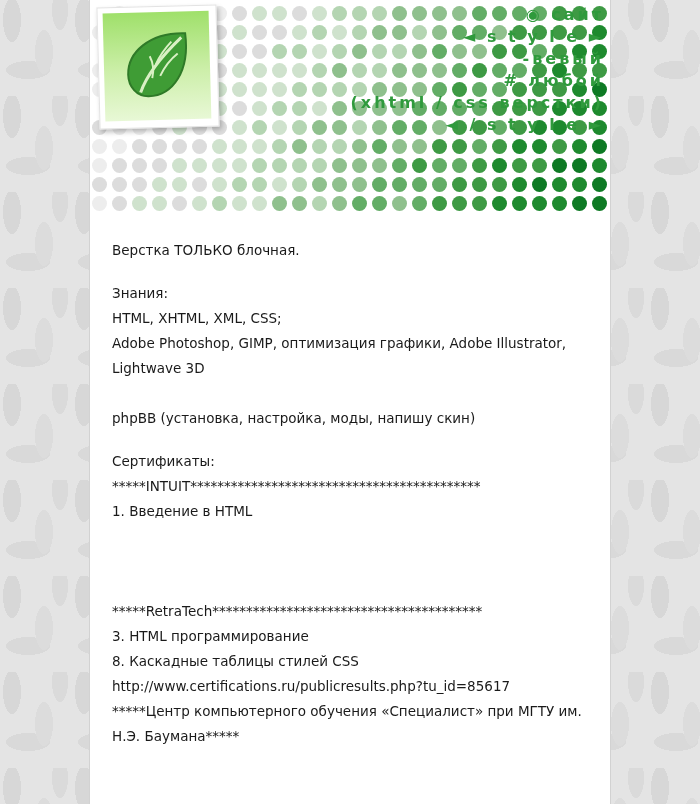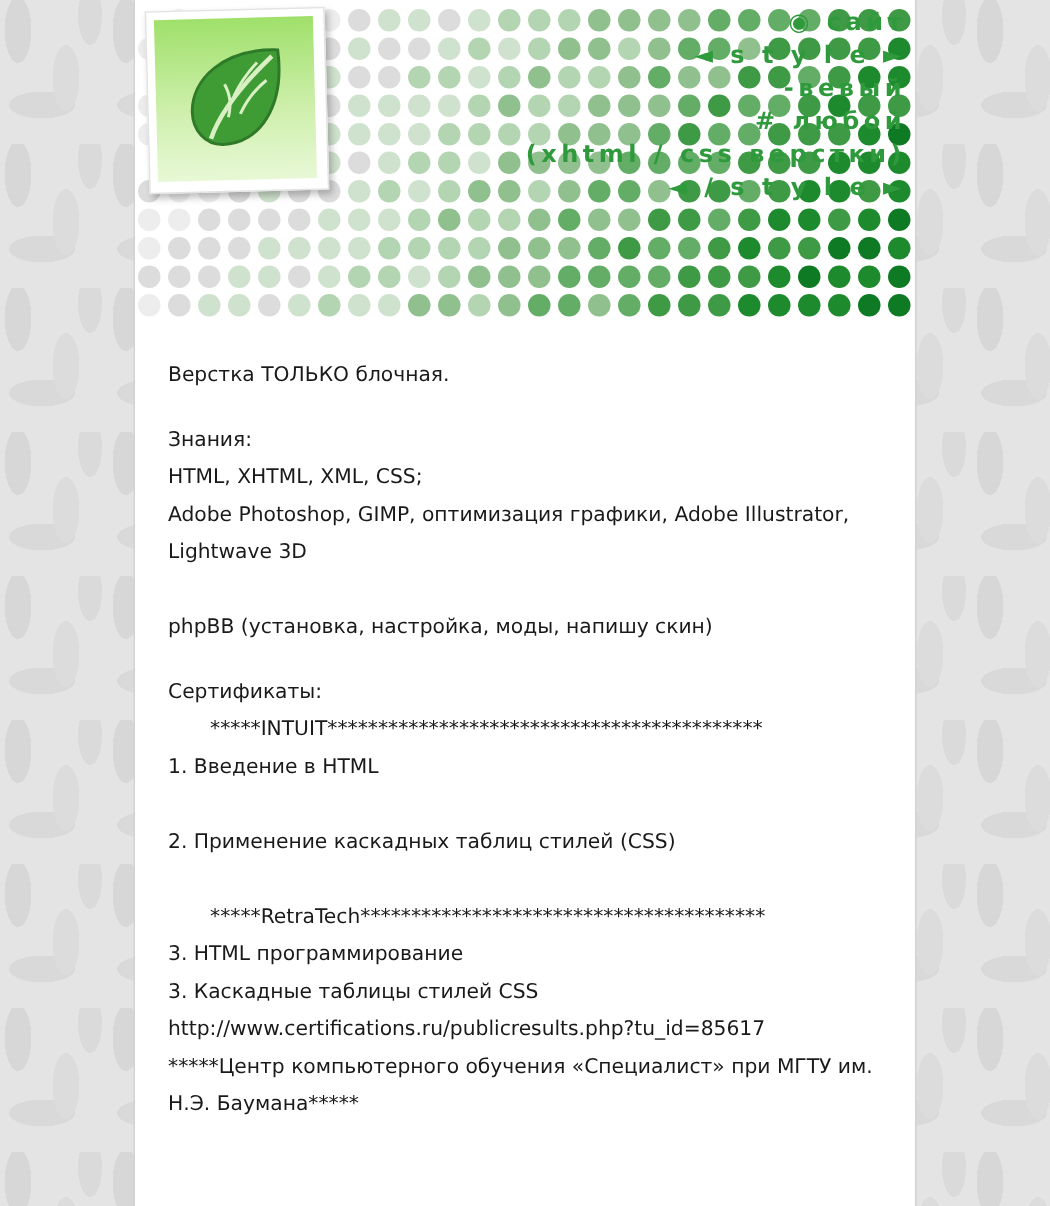--- a/index.html
+++ b/index.html
@@ -133,21 +133,21 @@
 
   
   .content {
     padding: 20px 22px 30px 22px;
     font-size: 13.5px;
     line-height: 25px;
     color: #1a1a1a;
   }
   .content p { margin: 0 0 18px 0; }
   .content .line { white-space: normal; }
-  .stars { letter-spacing: 0px; margin-left: 28px; }
+  .stars { letter-spacing: 0px; }
 </style>
 </head>
 <body>
 
 <div class="page-bg"></div>
 
 <div class="wrap">
 
   <div class="header">
     <div class="dotgrid" id="dotgrid">
@@ -472,25 +472,25 @@
       <span class="line">Adobe Photoshop, GIMP, оптимизация графики, Adobe Illustrator, Lightwave 3D</span><br>
       <br>
       <span class="line">phpBB (установка, настройка, моды, напишу скин)</span>
     </p>
 
     <p>
       <span class="line">Сертификаты:</span><br>
       <span class="line stars">*****INTUIT*******************************************</span><br>
       <span class="line">1. Введение в HTML</span><br>
       <br>
-      <span class="line">2. Применение каскадных таблиц стилей (CSS)</span><br>
+      <br>
       <br>
       <span class="line stars">*****RetraTech****************************************</span><br>
       <span class="line">3. HTML программирование</span><br>
-      <span class="line">3. Каскадные таблицы стилей CSS</span><br>
+      <span class="line">8. Каскадные таблицы стилей CSS</span><br>
       <span class="line">http://www.certifications.ru/publicresults.php?tu_id=85617</span><br>
       <span class="line">*****Центр компьютерного обучения «Специалист» при МГТУ им. Н.Э. Баумана*****</span><br>
       <br>
       
     </p>
   </div>
 
 </div>
 
 </body></html>

